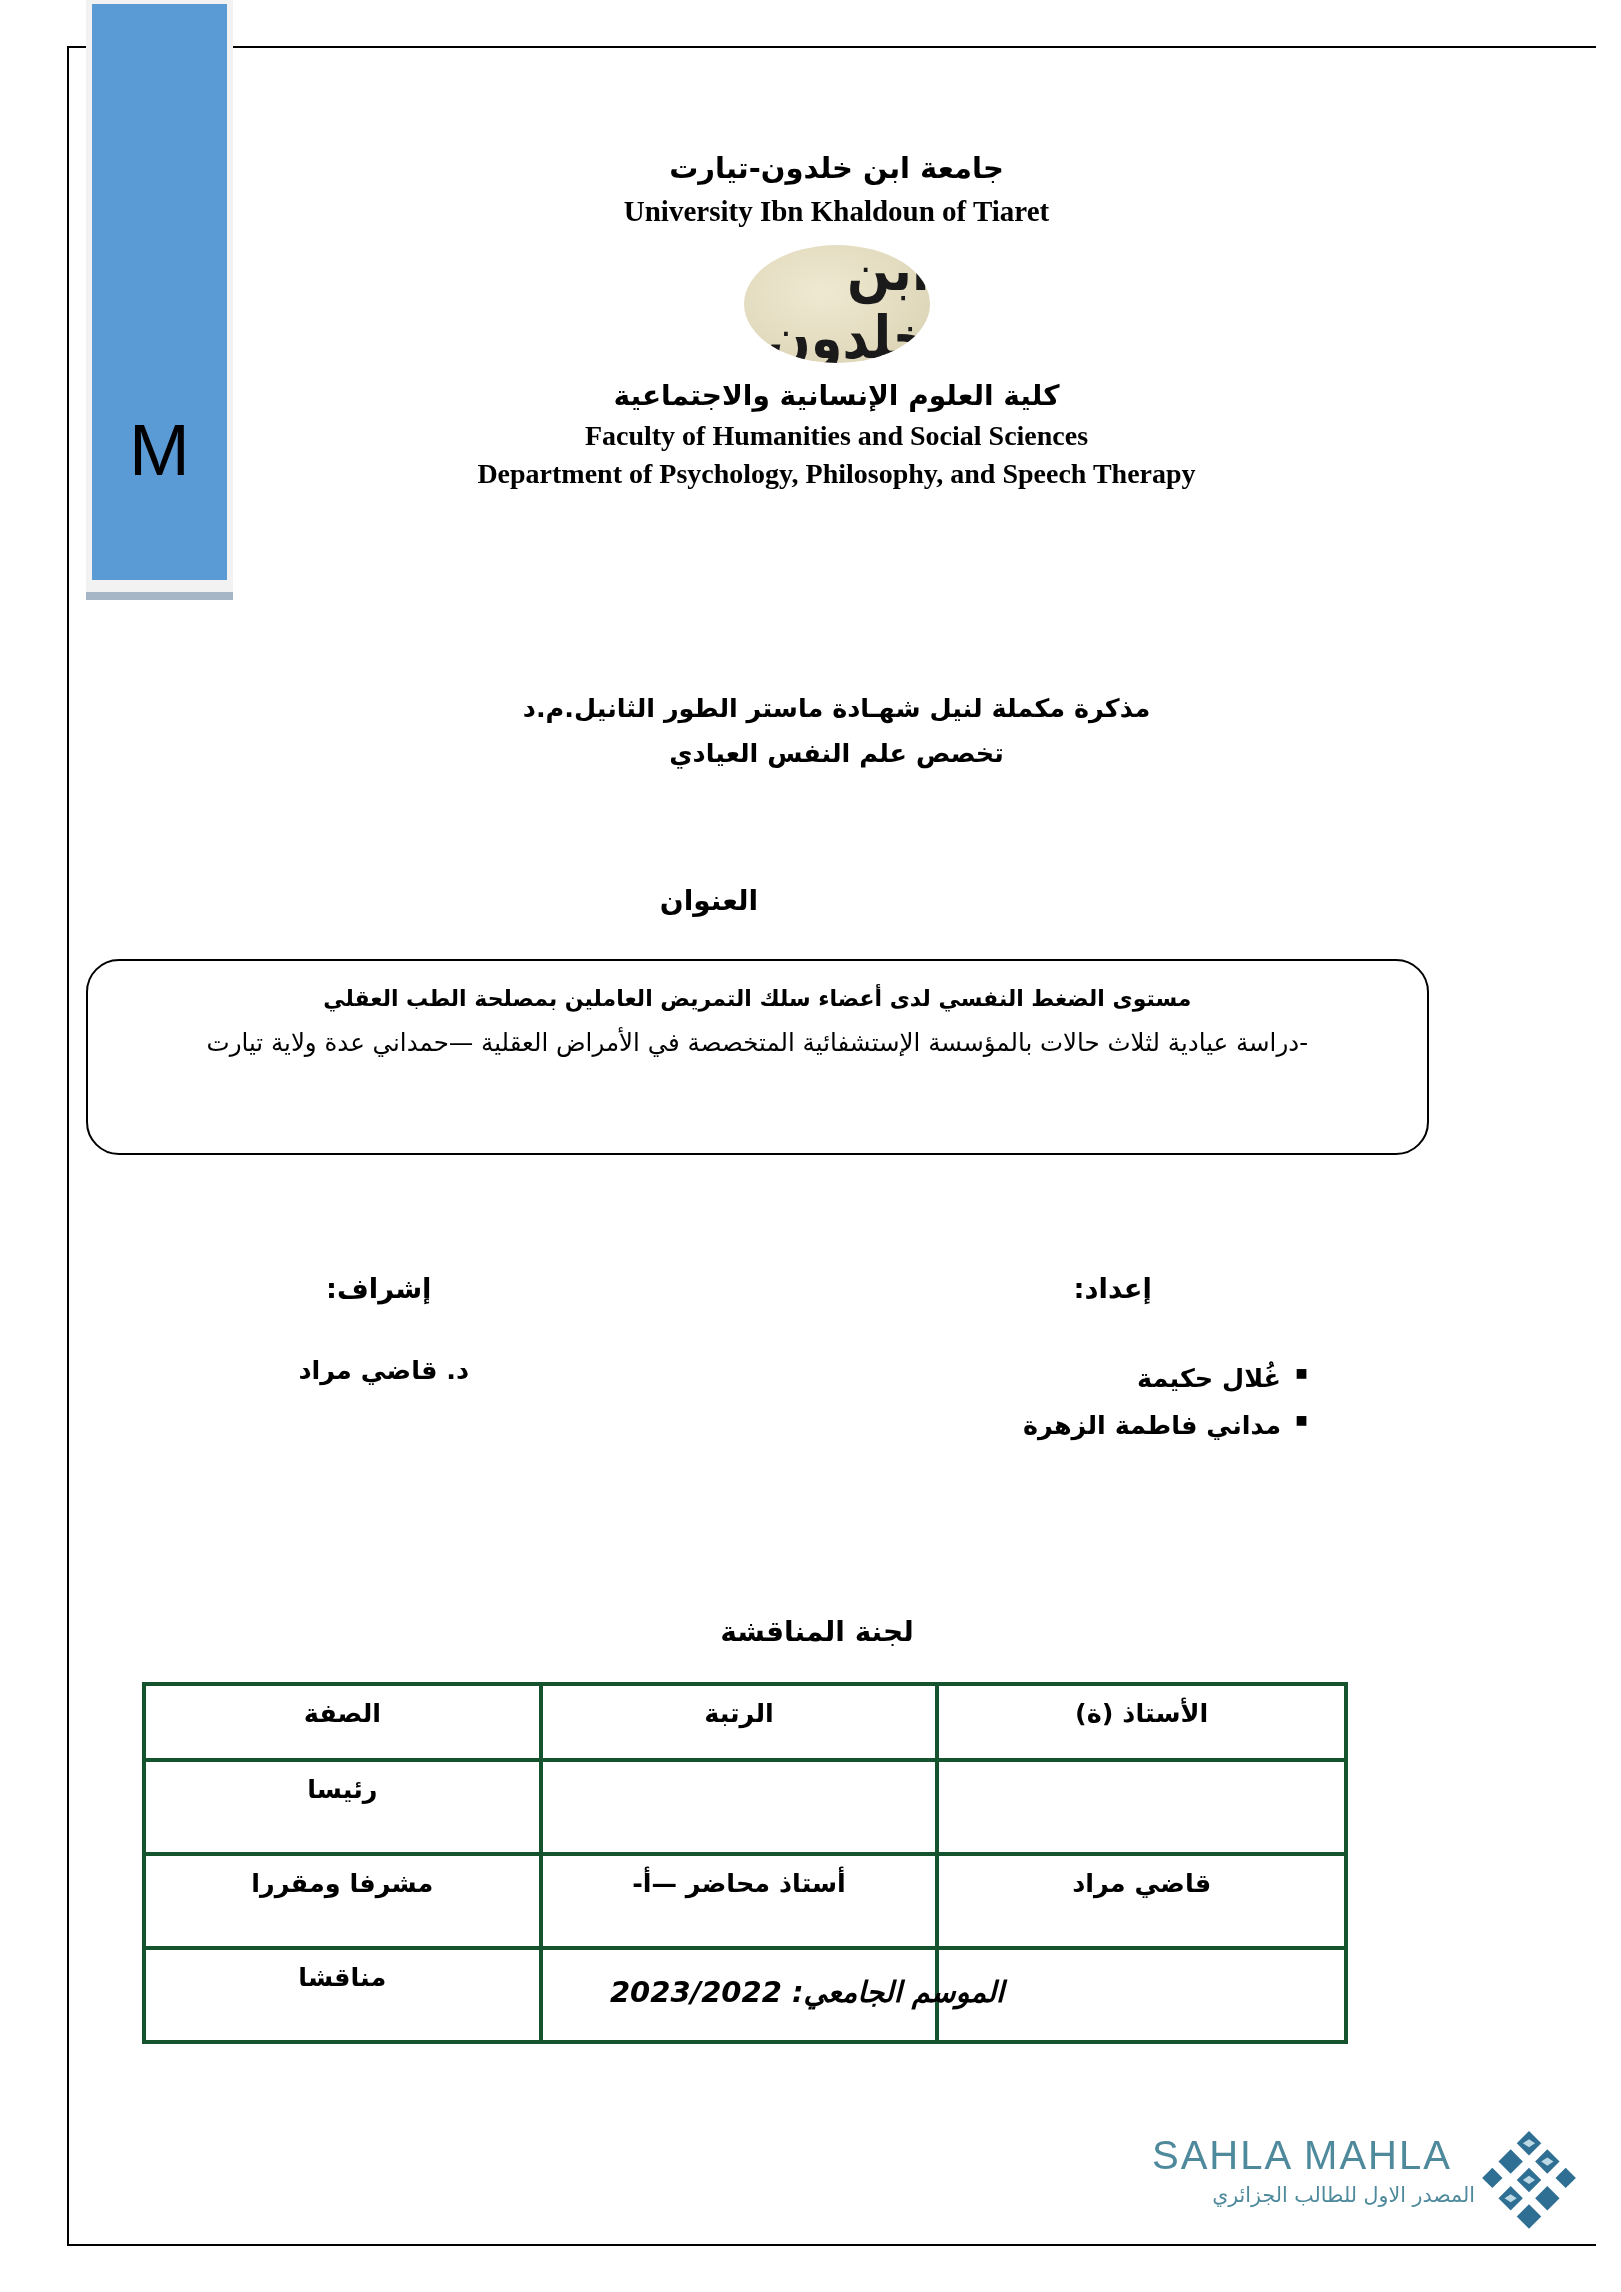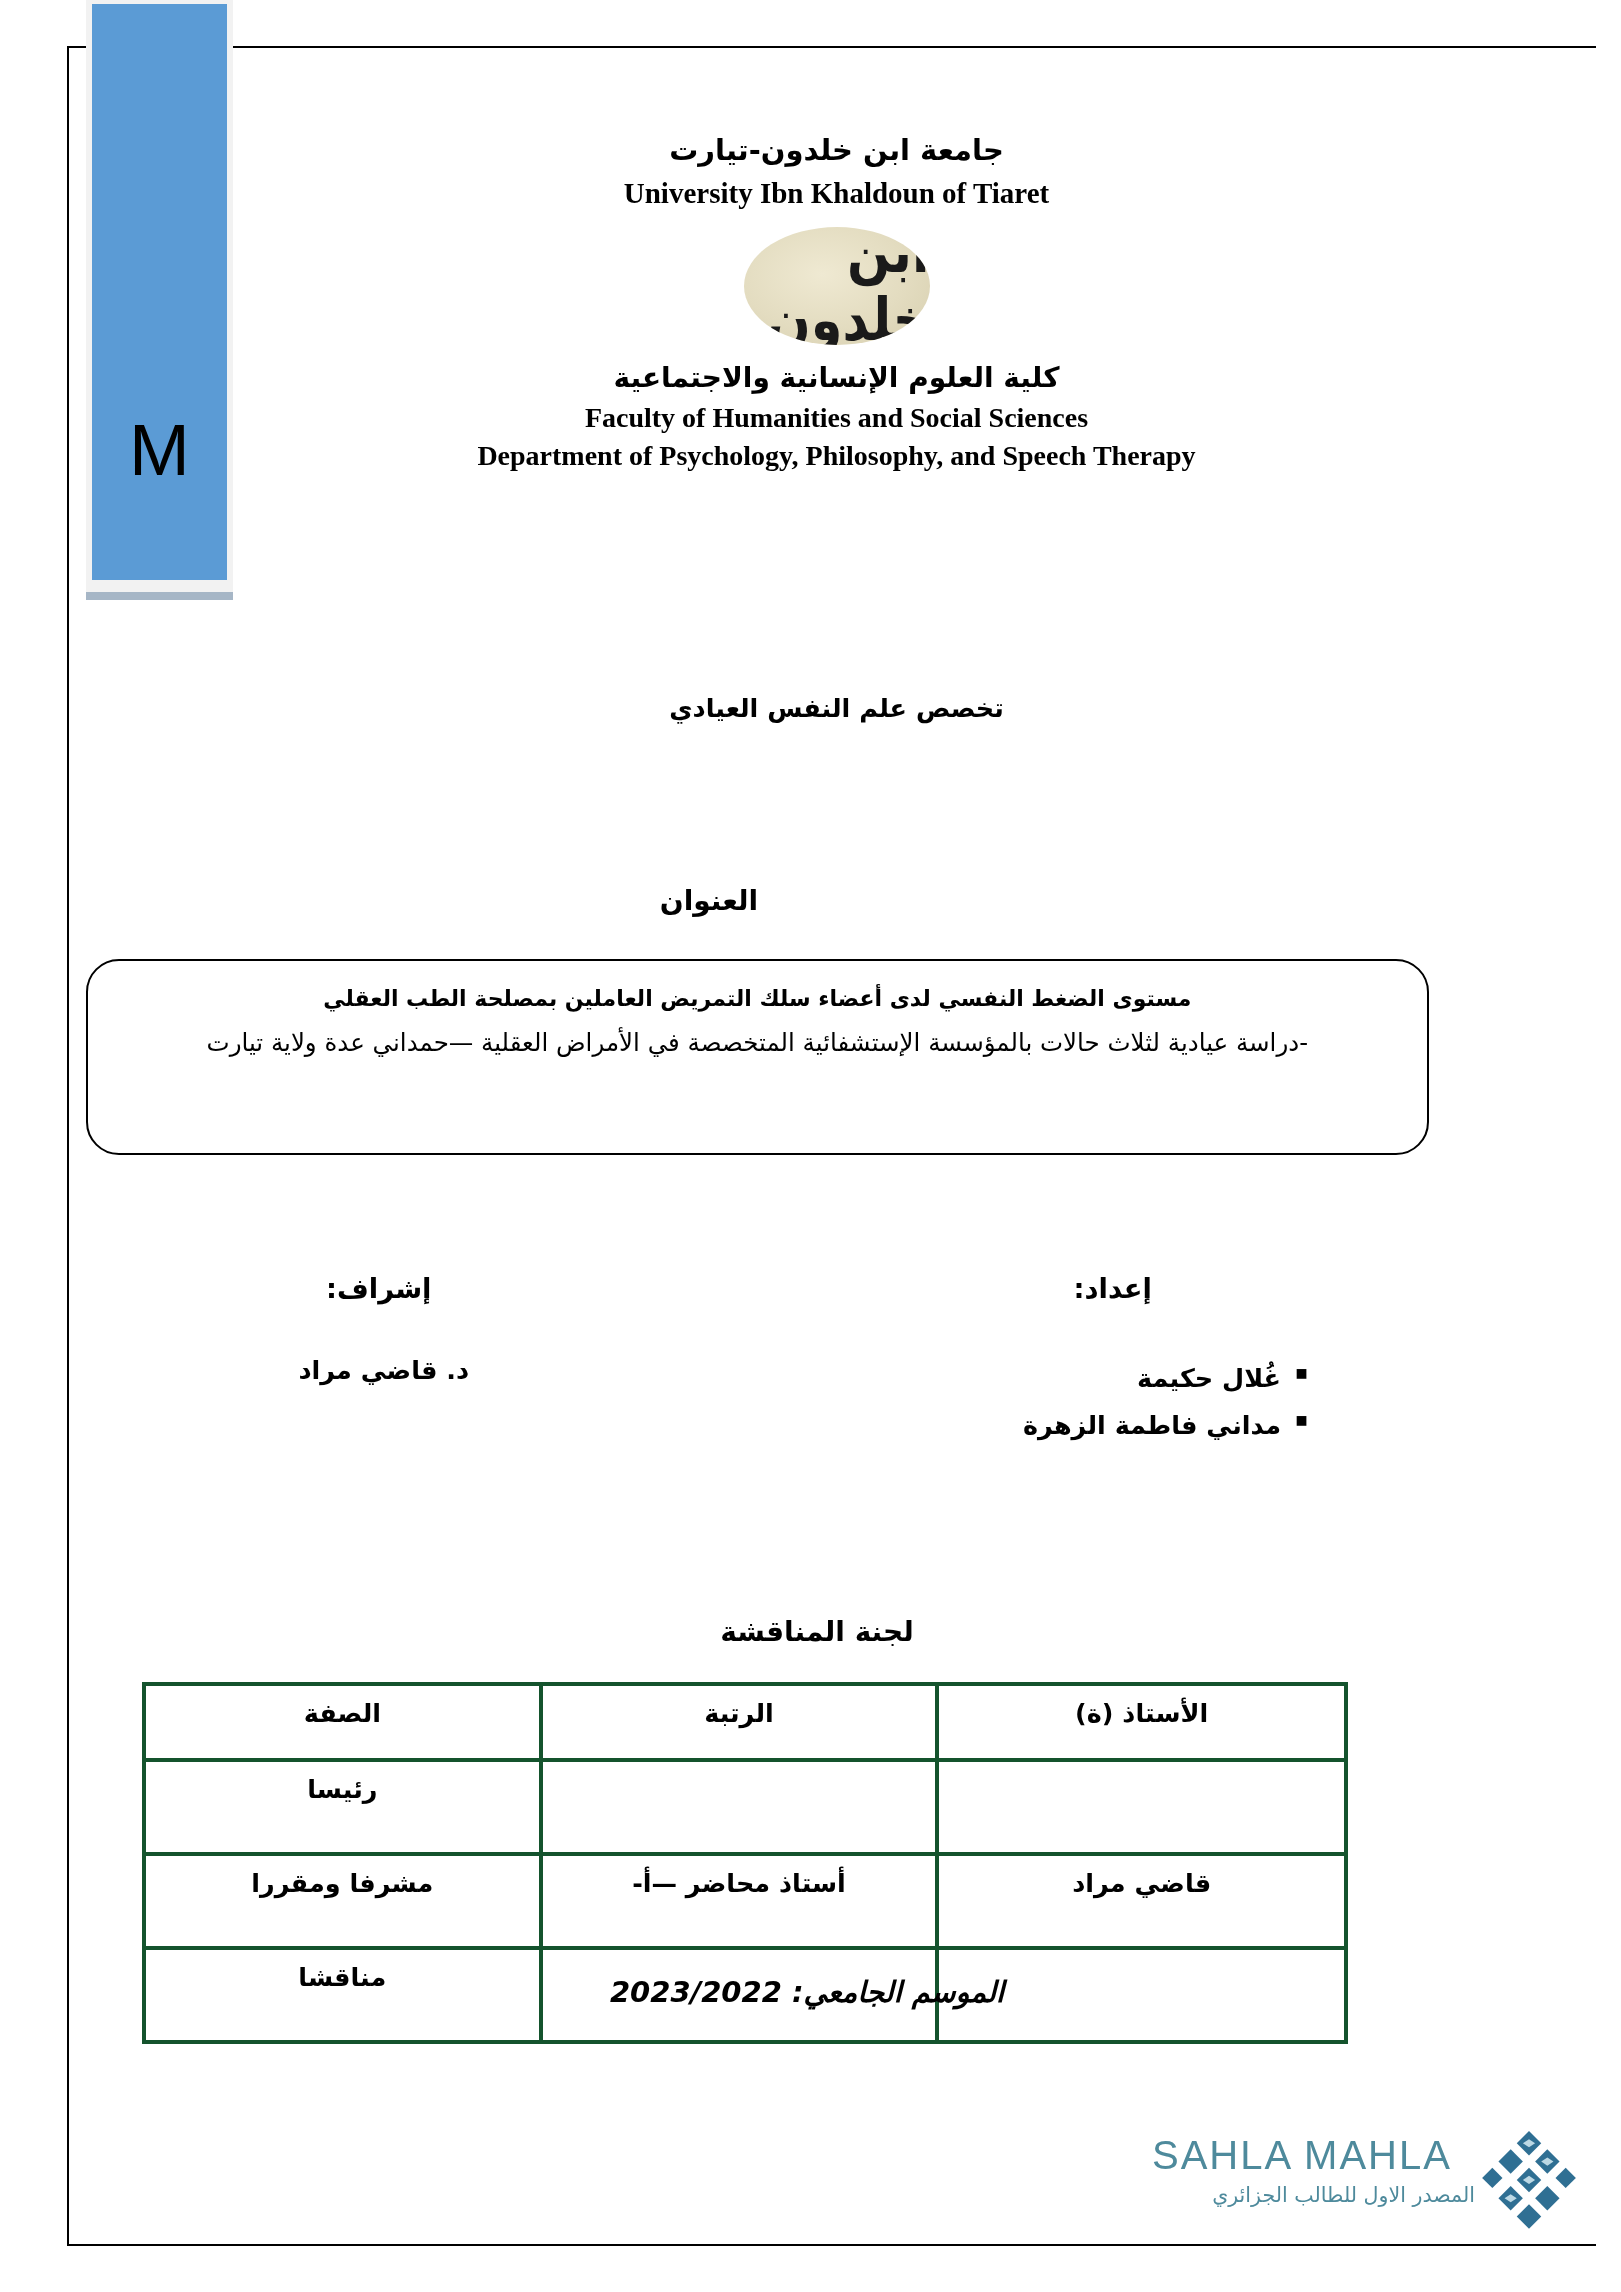--- a/index.html
+++ b/index.html
@@ -87,21 +87,21 @@
     direction: rtl;
   }
   .en-line {
     font-family: "Liberation Serif", "DejaVu Serif", serif;
     color: #000;
     direction: ltr;
     font-weight: 700;
   }
 
   
-  .header-wrap { position: absolute; top: 129px; left: 0; width: 1517px; }
+  .header-wrap { position: absolute; top: 147px; left: 0; width: 1517px; }
   .hdr-ar { font-size: 29px; font-weight: 700; line-height: 1.5; }
   .hdr-en { font-size: 29px; line-height: 1.4; }
 
   
   .seal-wrap {
     margin: 13.7px auto 13.7px auto;
     width: 186px;
     height: 118px;
     position: relative;
   }
@@ -334,20 +334,21 @@
       </div>
 
       <div class="faculty-wrap">
         <div class="center ar-line fac-ar">كلية العلوم الإنسانية والاجتماعية</div>
         <div class="center en-line fac-en">Faculty of Humanities and Social Sciences</div>
         <div class="center en-line fac-en">Department of Psychology, Philosophy, and Speech Therapy</div>
       </div>
     </div>
 
     <div class="degree-wrap">
+      <div class="center ar-line degree-line">مذكرة مكملة لنيل شهـادة ماستر الطور الثانيل.م.د</div>
       <div class="center ar-line degree-line">تخصص علم النفس العيادي</div>
     </div>
 
     <div class="ar-line title-label">العنوان</div>
 
     <div class="title-box">
       <div class="ar-line title-main">مستوى الضغط النفسي لدى أعضاء سلك التمريض العاملين  بمصلحة الطب العقلي</div>
       <div class="ar-line title-sub">-دراسة عيادية لثلاث حالات بالمؤسسة الإستشفائية المتخصصة في الأمراض العقلية —حمداني عدة ولاية تيارت</div>
     </div>
 

